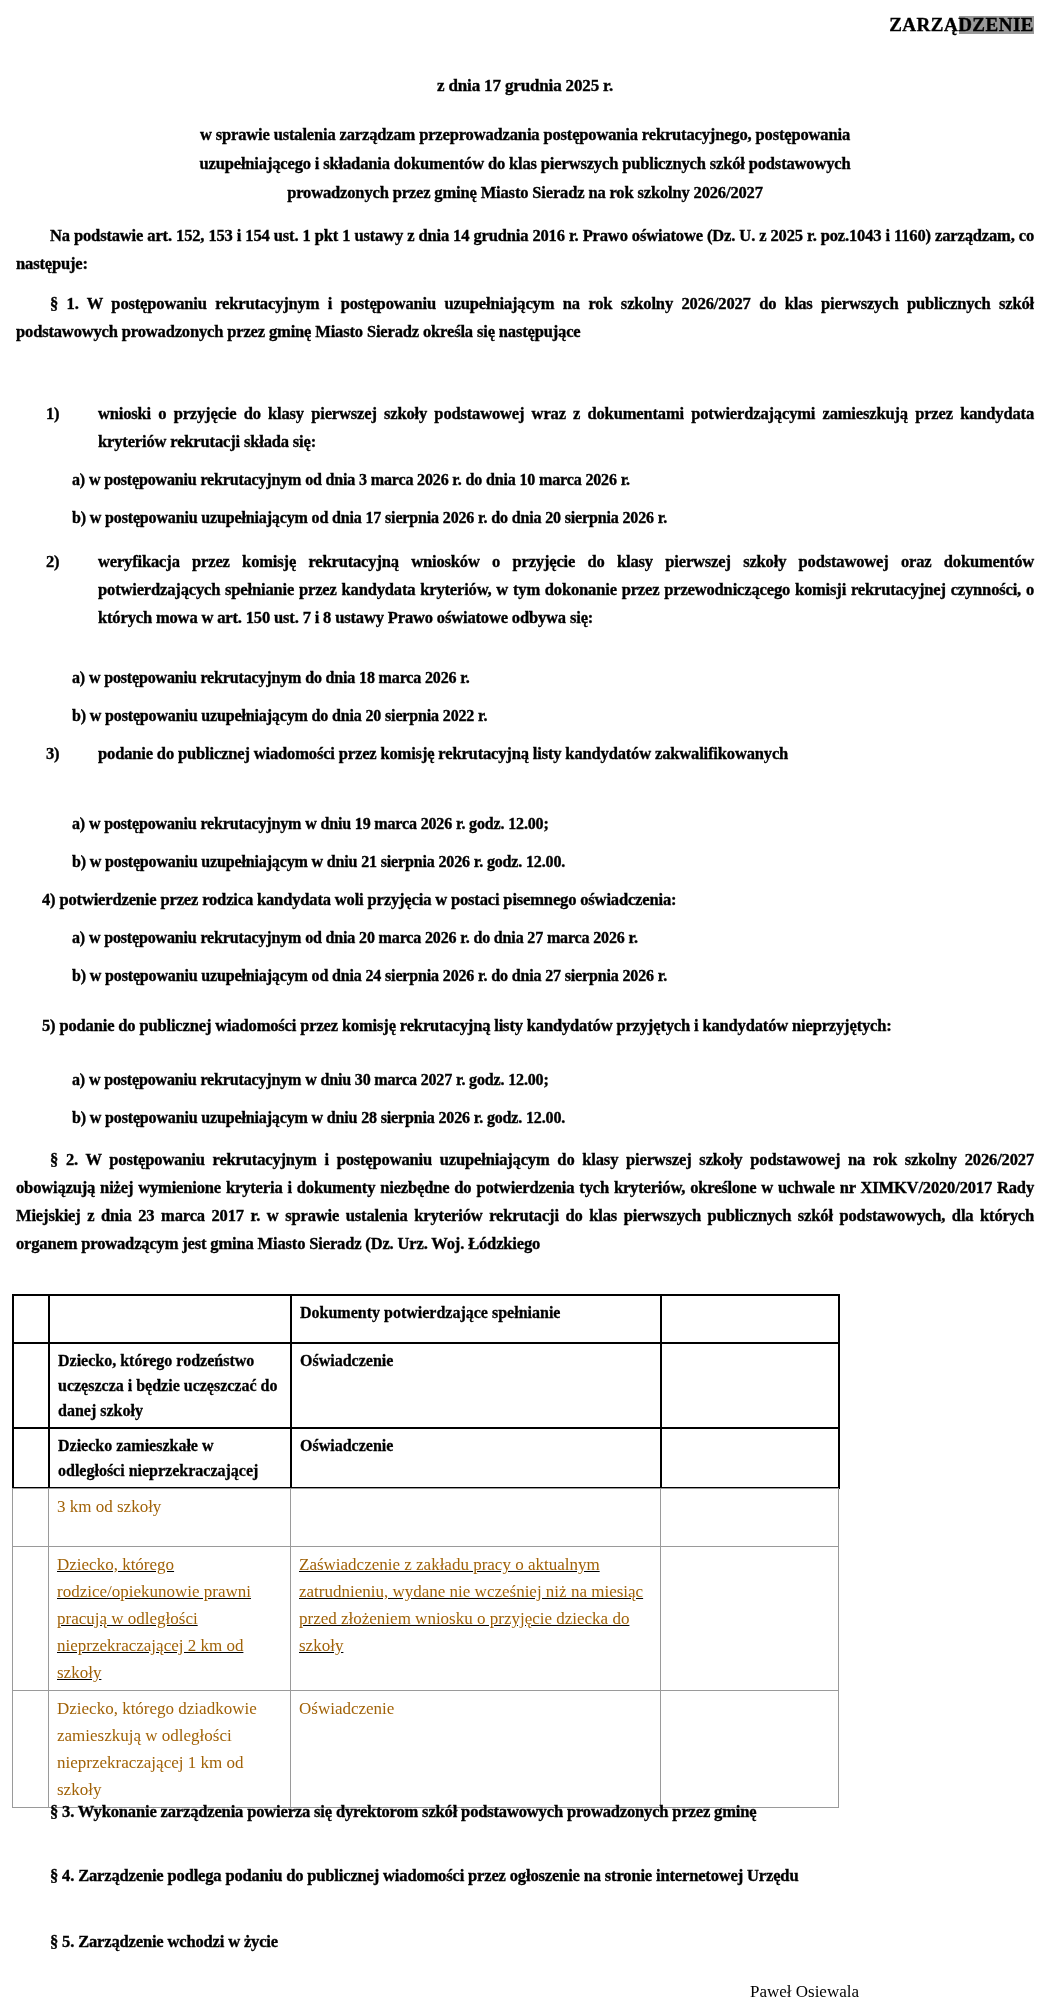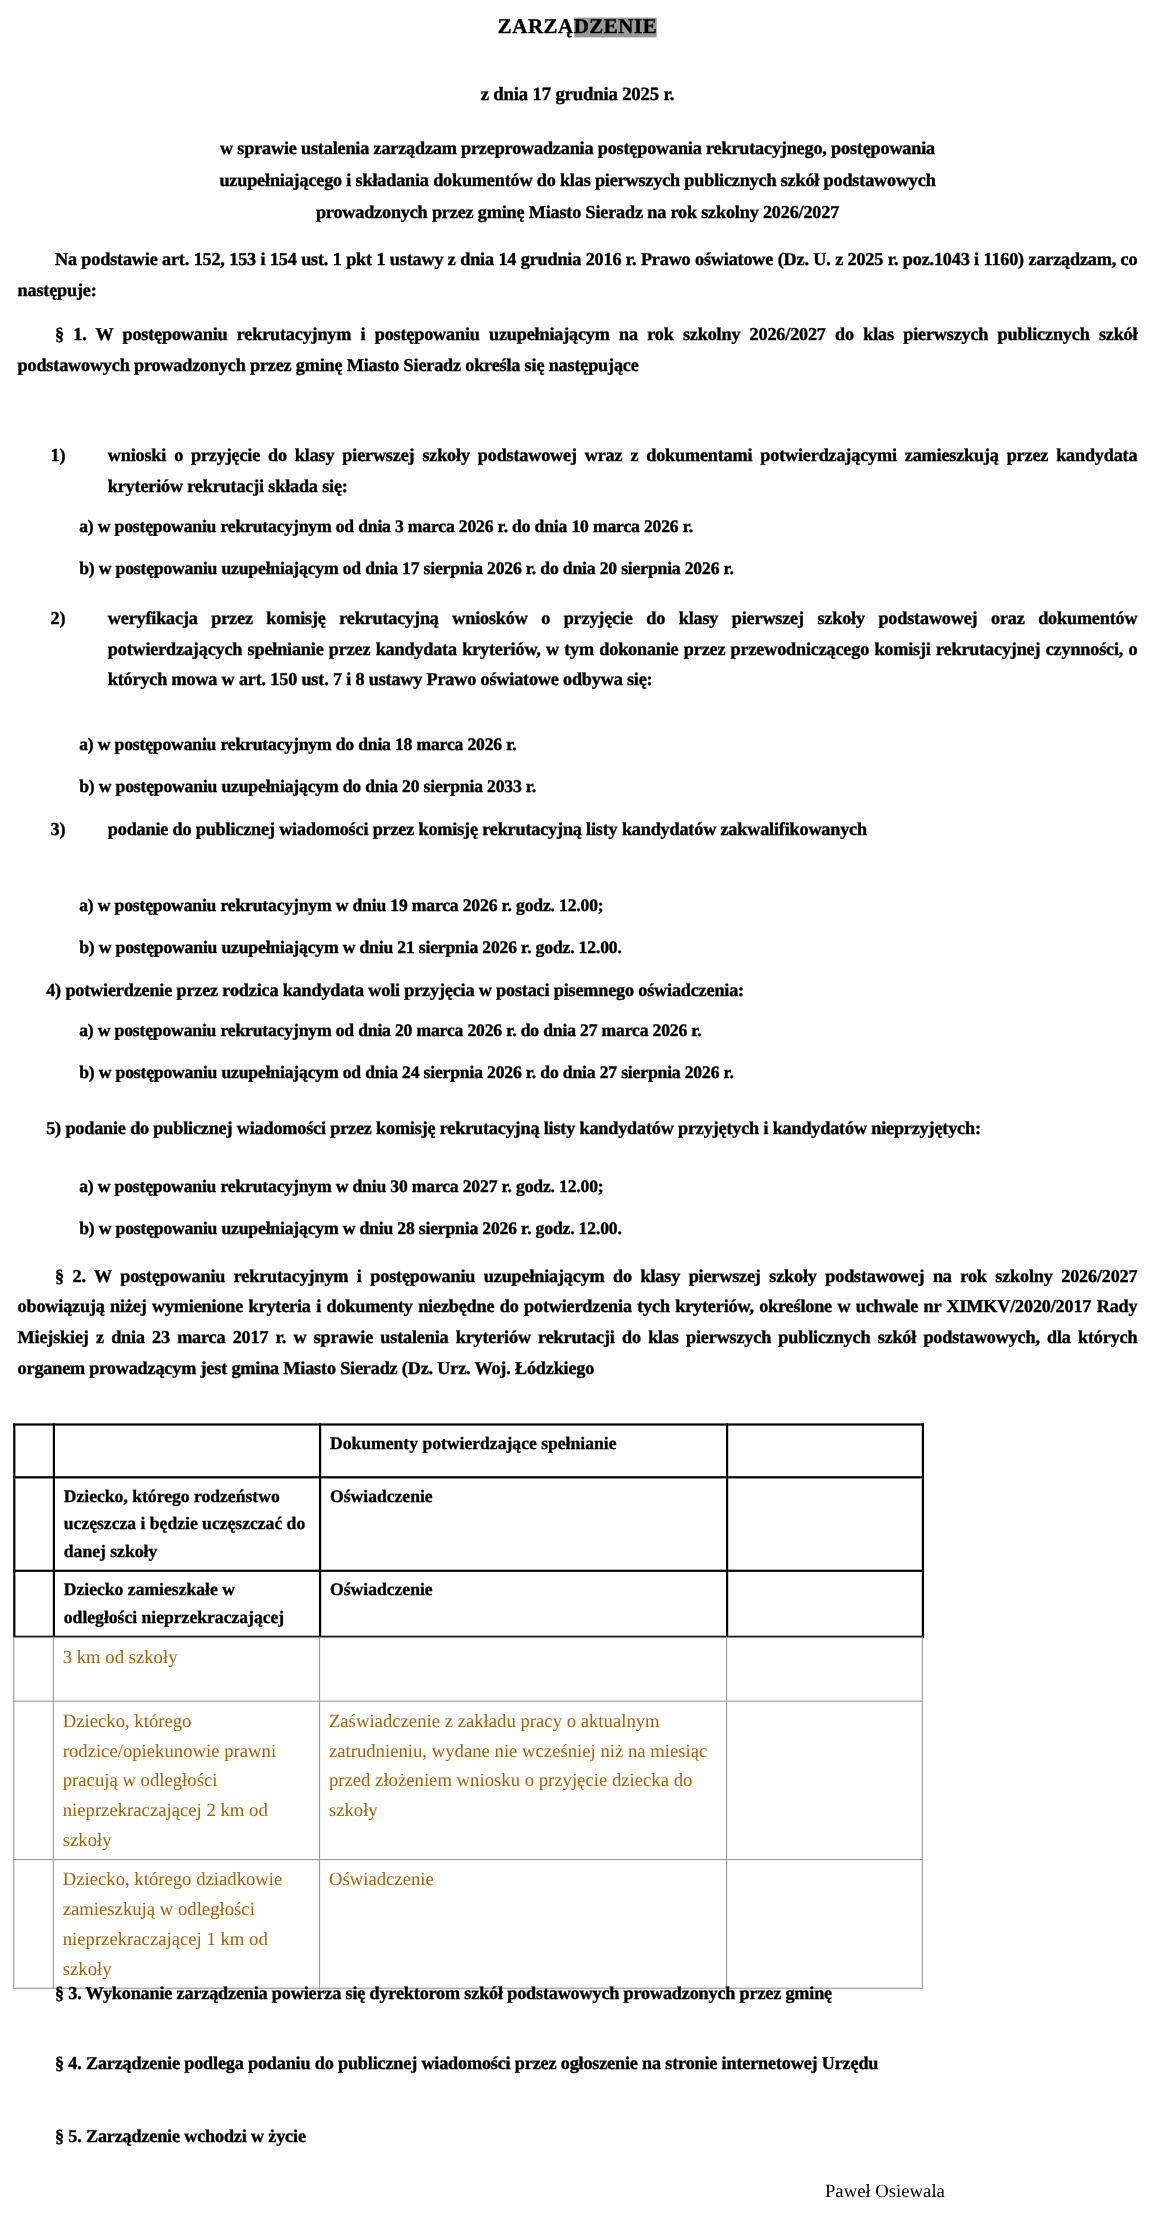--- a/index.html
+++ b/index.html
@@ -32,21 +32,21 @@
 
   
   .hv {
     font-weight: bold;
     color: #000;
     -webkit-text-stroke: 0.35px #000;
     letter-spacing: -0.15px;
   }
 
   .title {
-    text-align: center;
+    text-align: right;
     font-size: 19px;
     letter-spacing: 0.5px;
   }
   .datum {
     text-align: center;
     font-size: 17px;
   }
   .subject {
     text-align: center;
     font-size: 16.5px;
@@ -190,21 +190,21 @@
   <div class="col" style="top:548px;">
     <div class="numitem hv">
       <span class="marker">2)</span>
       <span>weryfikacja przez komisję rekrutacyjną wniosków o przyjęcie do klasy pierwszej szkoły podstawowej oraz dokumentów potwierdzających spełnianie przez kandydata kryteriów, w tym dokonanie przez przewodniczącego komisji rekrutacyjnej czynności, o których mowa w art. 150 ust. 7 i 8 ustawy Prawo oświatowe odbywa się:</span>
     </div>
   </div>
   <div class="col" style="top:664px;">
     <div class="sub hv">a) w postępowaniu rekrutacyjnym do dnia 18 marca 2026 r.</div>
   </div>
   <div class="col" style="top:702px;">
-    <div class="sub hv">b) w postępowaniu uzupełniającym do dnia 20 sierpnia 2033 r.</div>
+    <div class="sub hv">b) w postępowaniu uzupełniającym do dnia 20 sierpnia 2022 r.</div>
   </div>
 
   <div class="col" style="top:740px;">
     <div class="numitem hv">
       <span class="marker">3)</span>
       <span>podanie do publicznej wiadomości przez komisję rekrutacyjną listy kandydatów zakwalifikowanych</span>
     </div>
   </div>
   <div class="col" style="top:810px;">
     <div class="sub hv">a) w postępowaniu rekrutacyjnym w dniu 19 marca 2026 r. godz. 12.00;</div>
@@ -282,21 +282,21 @@
           <col class="c3">
           <col class="c4">
       </colgroup>
       <tbody>
         <tr style="height:58px;">
           <td></td>
           <td>3 km od szkoły</td>
           <td></td>
           <td></td>
         </tr>
-        <tr style="height:138px;">
+        <tr style="height:138px;text-decoration:underline;">
           <td></td>
           <td>Dziecko, którego rodzice/opiekunowie prawni pracują w odległości nieprzekraczającej 2 km od szkoły</td>
           <td>Zaświadczenie z zakładu pracy o aktualnym zatrudnieniu, wydane nie wcześniej niż na miesiąc przed złożeniem wniosku o przyjęcie dziecka do szkoły</td>
           <td></td>
         </tr>
         <tr style="height:112px;">
           <td></td>
           <td>Dziecko, którego dziadkowie zamieszkują w odległości nieprzekraczającej 1 km od szkoły</td>
           <td>Oświadczenie</td>
           <td></td>

